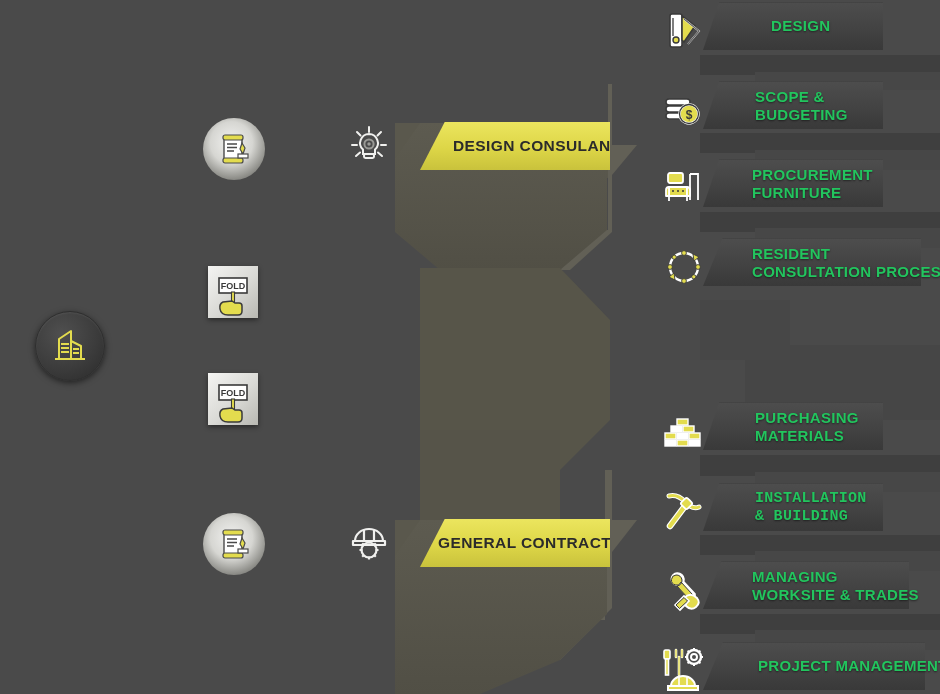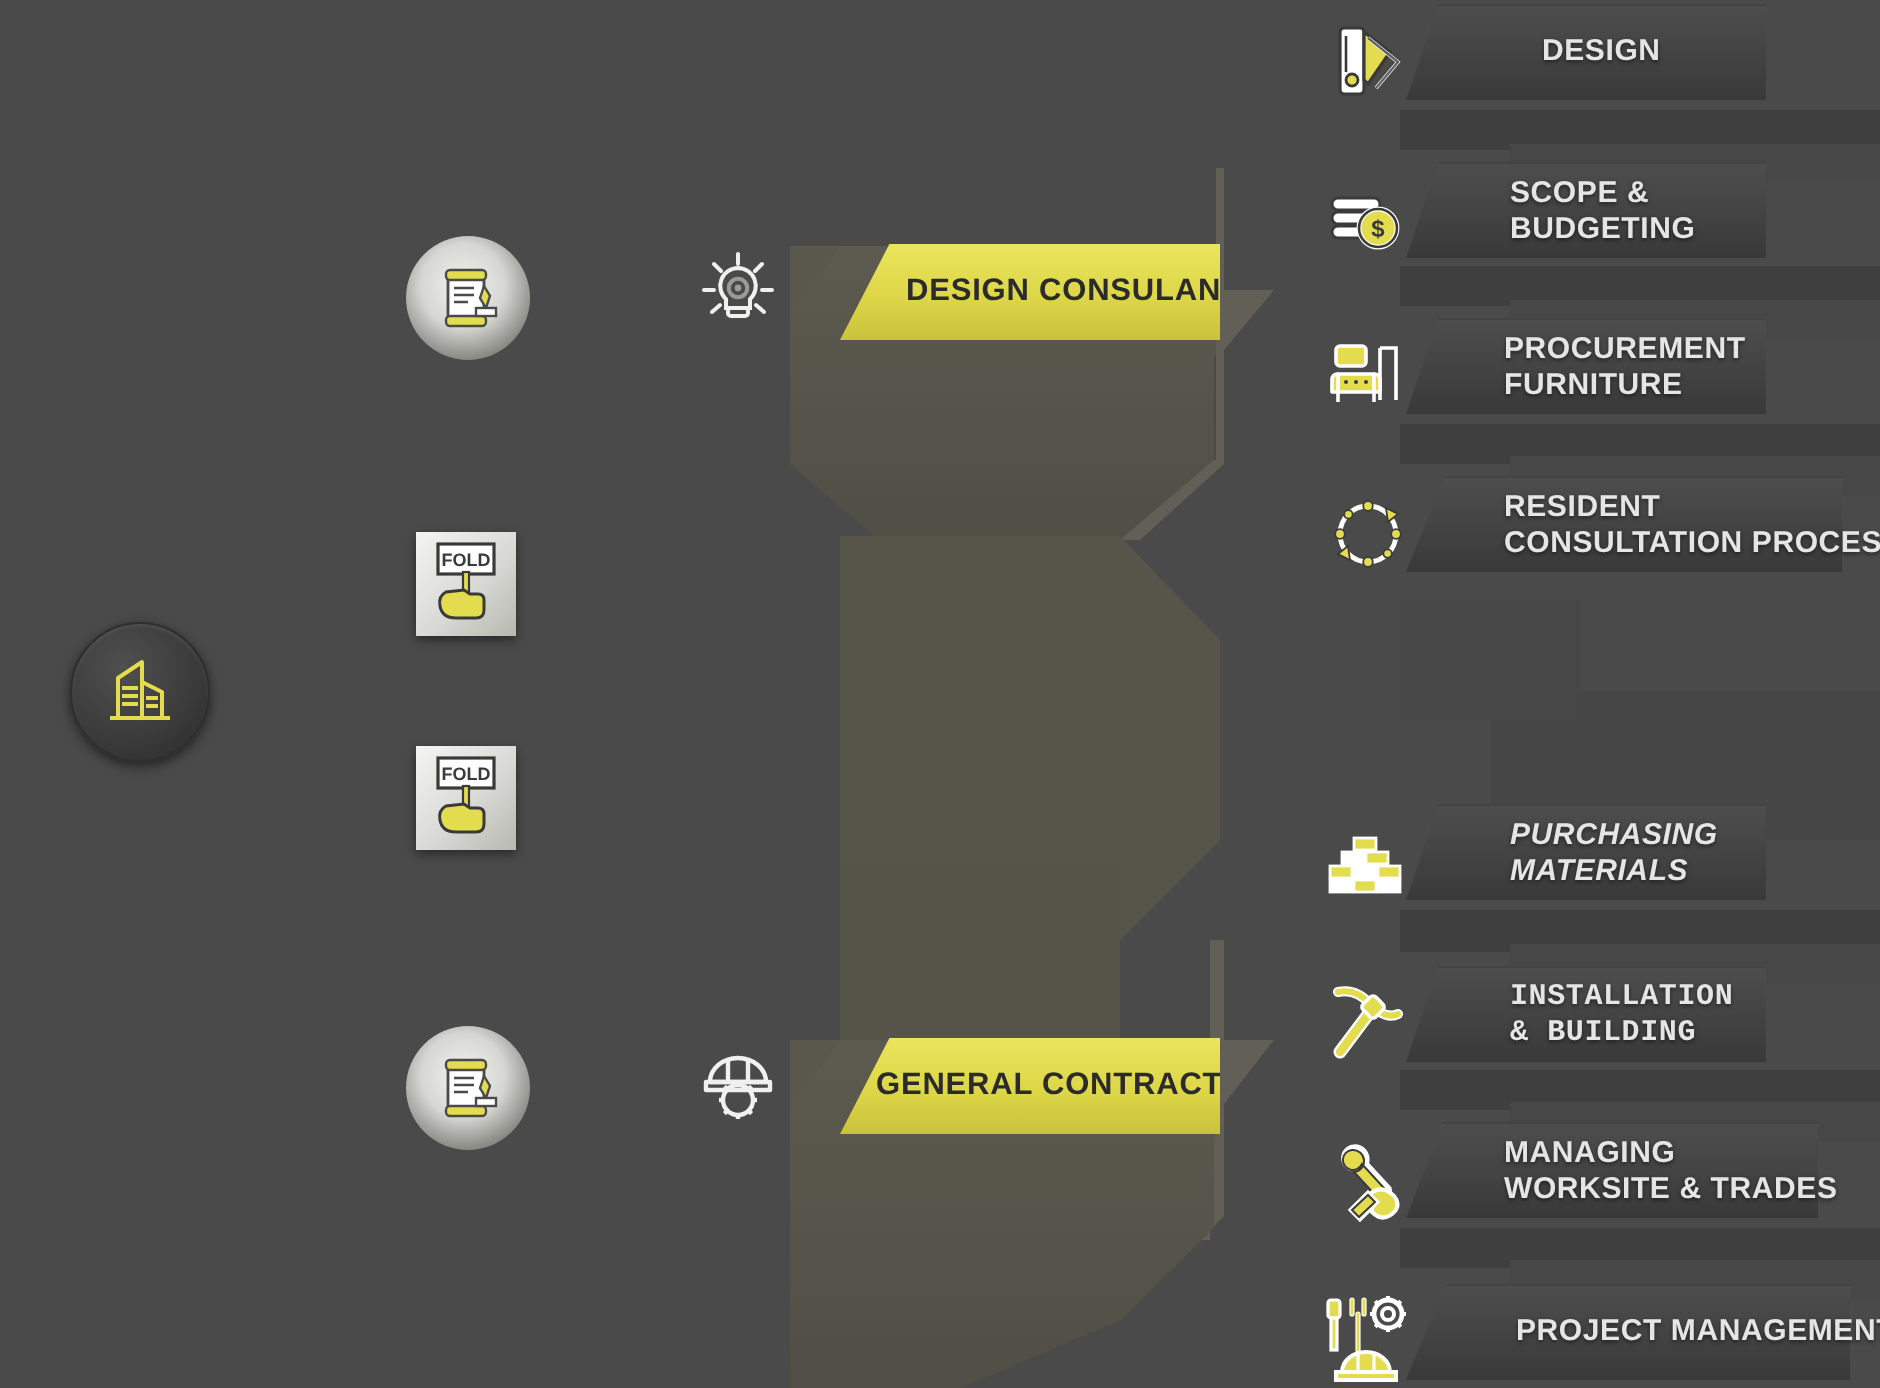--- a/index.html
+++ b/index.html
@@ -27,21 +27,21 @@
   .circ-dark {
     background: radial-gradient(circle at 38% 32%, #4f4f4f 0%, #3c3c3c 55%, #2a2a2a 100%);
     box-shadow: 0 2px 6px rgba(0,0,0,.55), inset 0 1px 2px rgba(255,255,255,.08);
     border: 1px solid #2e2e2e;
   }
   .circ-light {
     background: radial-gradient(circle at 46% 40%, #f2f2f0 0%, #d6d6d2 42%, #8d8d88 72%, rgba(90,90,86,0) 100%);
   }
   .sq-icon {
     position: absolute;
-    display: flex; align-items: flex-start; justify-content: center;
+    display: flex; align-items: flex-end; justify-content: center;
     background: linear-gradient(135deg,#f4f4f2 0%, #d9d9d5 55%, #b8b8b2 100%);
     box-shadow: 0 2px 5px rgba(0,0,0,.45);
   }
 
   
   .role-banner {
     position: absolute;
     display: flex; align-items: center;
     background: linear-gradient(180deg,#ebe55e 0%, #ddd647 55%, #c9c23c 100%);
     clip-path: polygon(13% 0%, 100% 0%, 100% 100%, 0% 100%);
@@ -64,21 +64,21 @@
   .step-plate {
     position: absolute;
     top: 0; left: 0;
     background: linear-gradient(180deg,#4d4d4d 0%, #444444 48%, #393939 100%);
     clip-path: polygon(9% 0%, 100% 0%, 100% 100%, 0% 100%);
     box-shadow: 0 2px 5px rgba(0,0,0,.4);
     border-top: 1px solid rgba(255,255,255,.055);
   }
   .step-label {
     position: absolute;
-    color: #e5e5e5;
+    color: #22c55e;
     font-weight: bold;
     font-size: 15px;
     line-height: 1.18;
     letter-spacing: .3px;
     white-space: pre-line;
     text-shadow: 0 1px 2px rgba(0,0,0,.5);
   }
   .step-icon {
     position: absolute;
     display: flex; align-items: center; justify-content: center;
@@ -327,21 +327,21 @@
           <rect x="4" y="24" width="11" height="6" fill="#e3dc4e"></rect>
           <rect x="16" y="24" width="11" height="6" fill="#fff"></rect>
           <rect x="28" y="24" width="11" height="6" fill="#e3dc4e"></rect>
           <rect x="4" y="31" width="11" height="6" fill="#fff"></rect>
           <rect x="16" y="31" width="11" height="6" fill="#e3dc4e"></rect>
           <rect x="28" y="31" width="11" height="6" fill="#fff"></rect>
         </g>
       </svg>
     </div>
     <div class="step-plate" style="left:48px; top:0; width:180px; height:48px;"></div>
-    <div class="step-label" style="left:100px; top:7px; width:180px;font-style:italic;">PURCHASING
+    <div class="step-label" style="left:100px; top:7px; width:180px;">PURCHASING
 MATERIALS</div>
   </div>
 
   <div class="step" style="left:655px; top:483px;">
     <div class="step-icon" style="left:4px; top:3px; width:50px; height:50px;">
       <svg width="46" height="46" viewBox="0 0 46 46">
         <path d="M8 8 q9 -2 16 6 q8 8 14 5" fill="none" stroke="#fff" stroke-width="5" stroke-linecap="round"></path>
         <path d="M8 8 q9 -2 16 6 q8 8 14 5" fill="none" stroke="#e3dc4e" stroke-width="3" stroke-linecap="round"></path>
         <path d="M27 14 L9 38" stroke="#fff" stroke-width="6.5" stroke-linecap="round"></path>
         <path d="M27 14 L9 38" stroke="#e3dc4e" stroke-width="4.2" stroke-linecap="round"></path>

